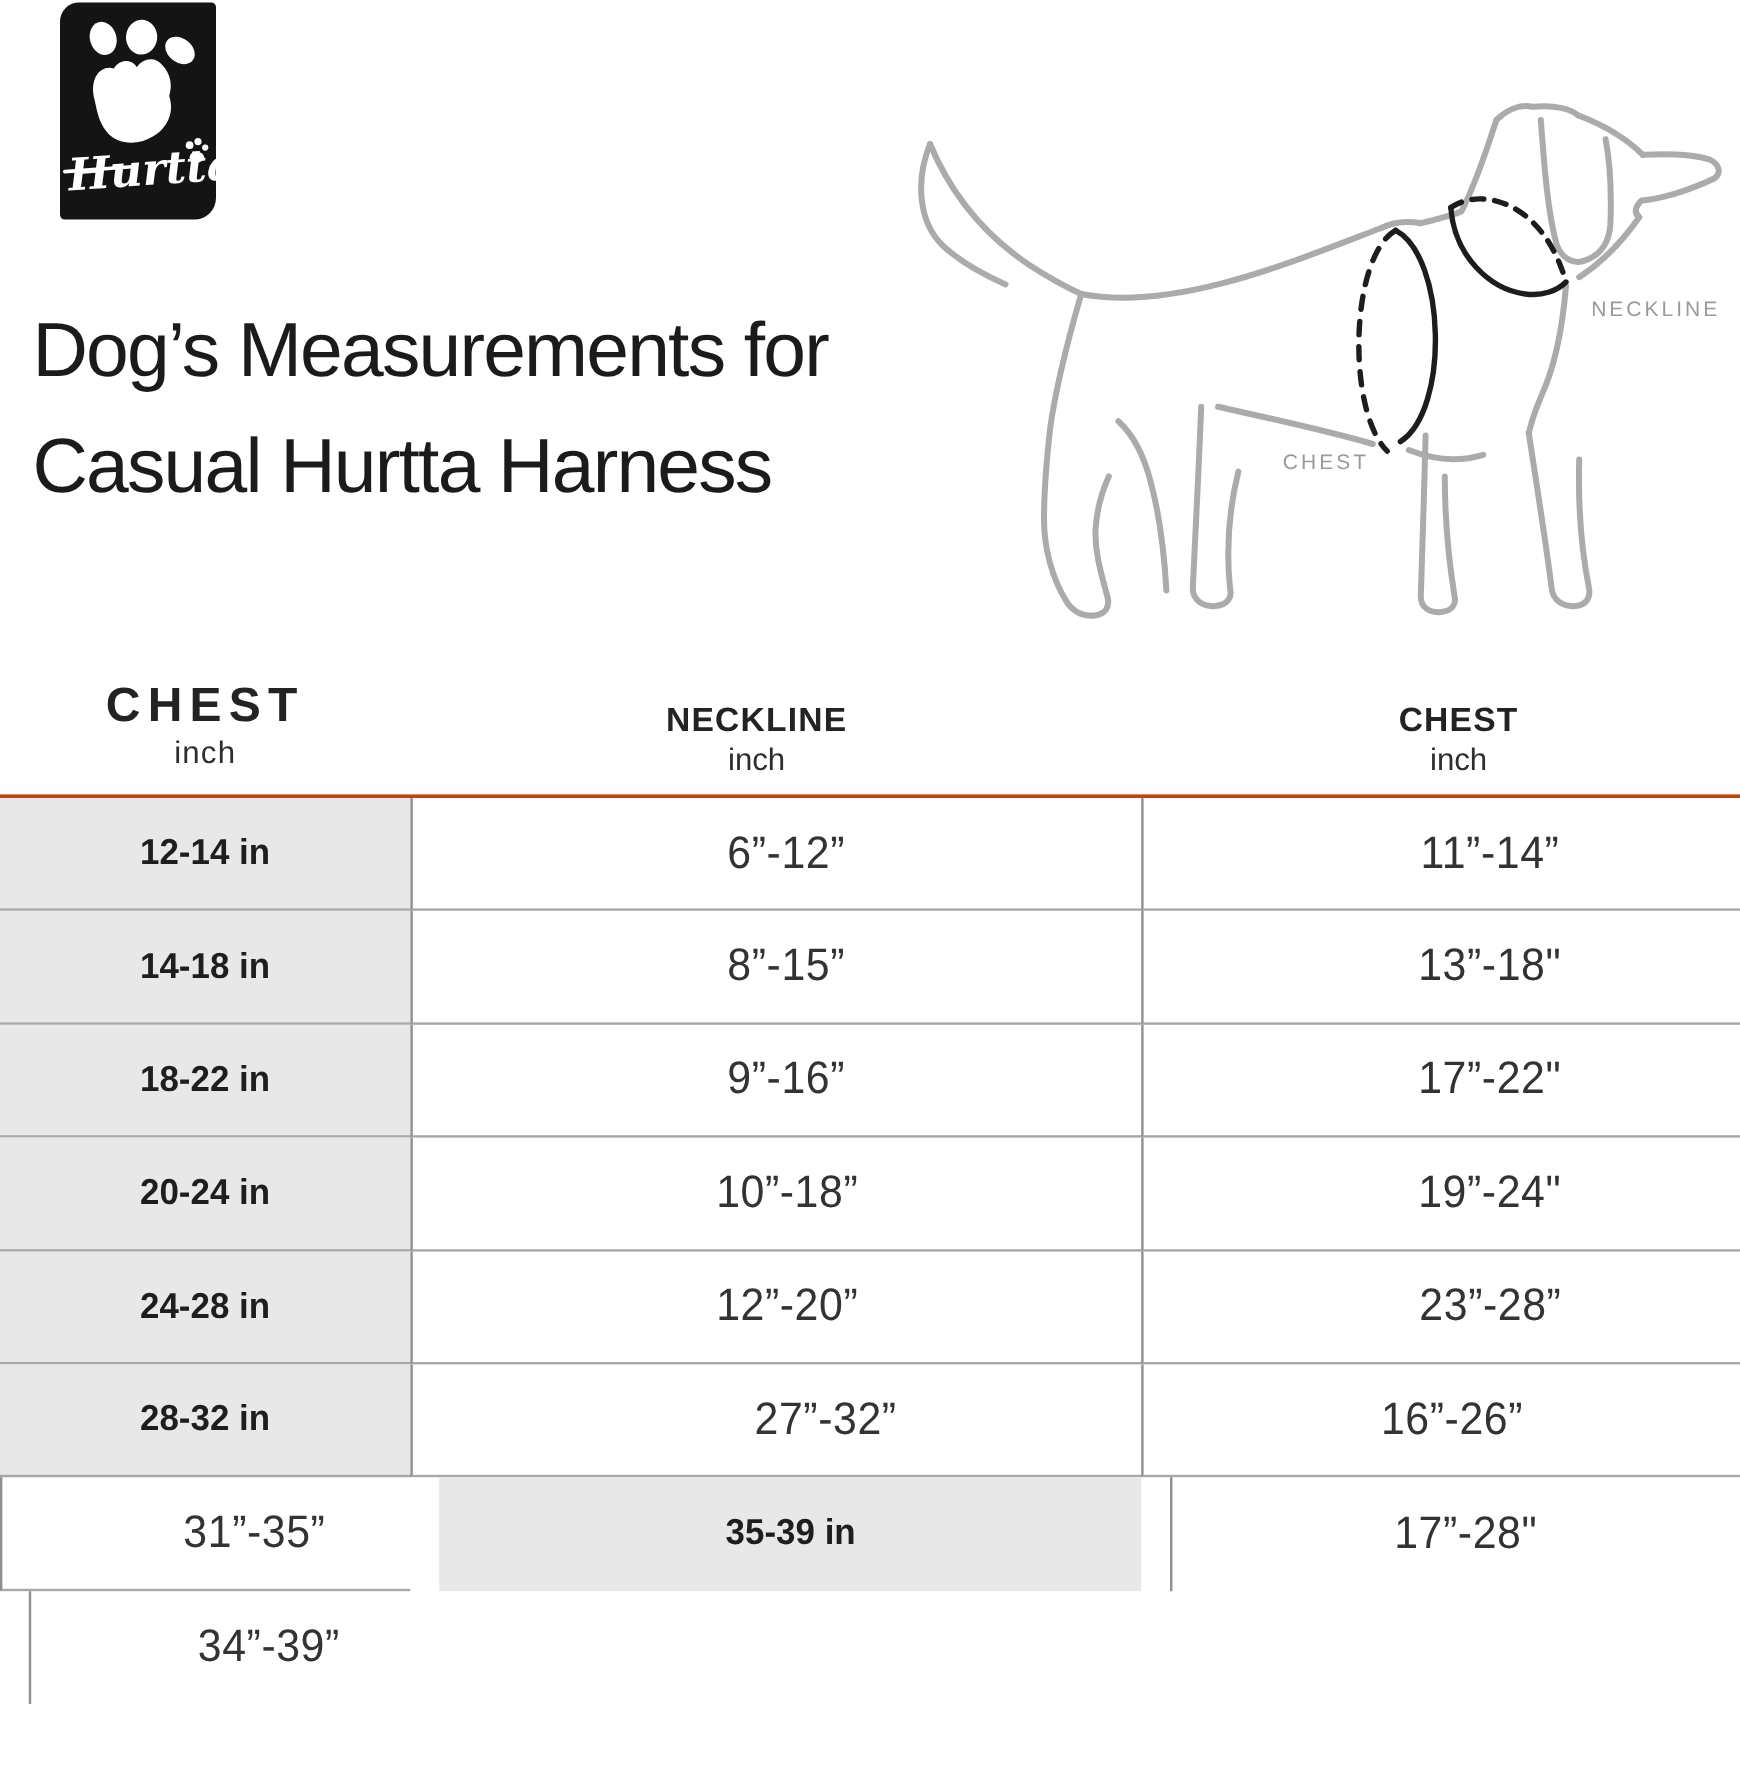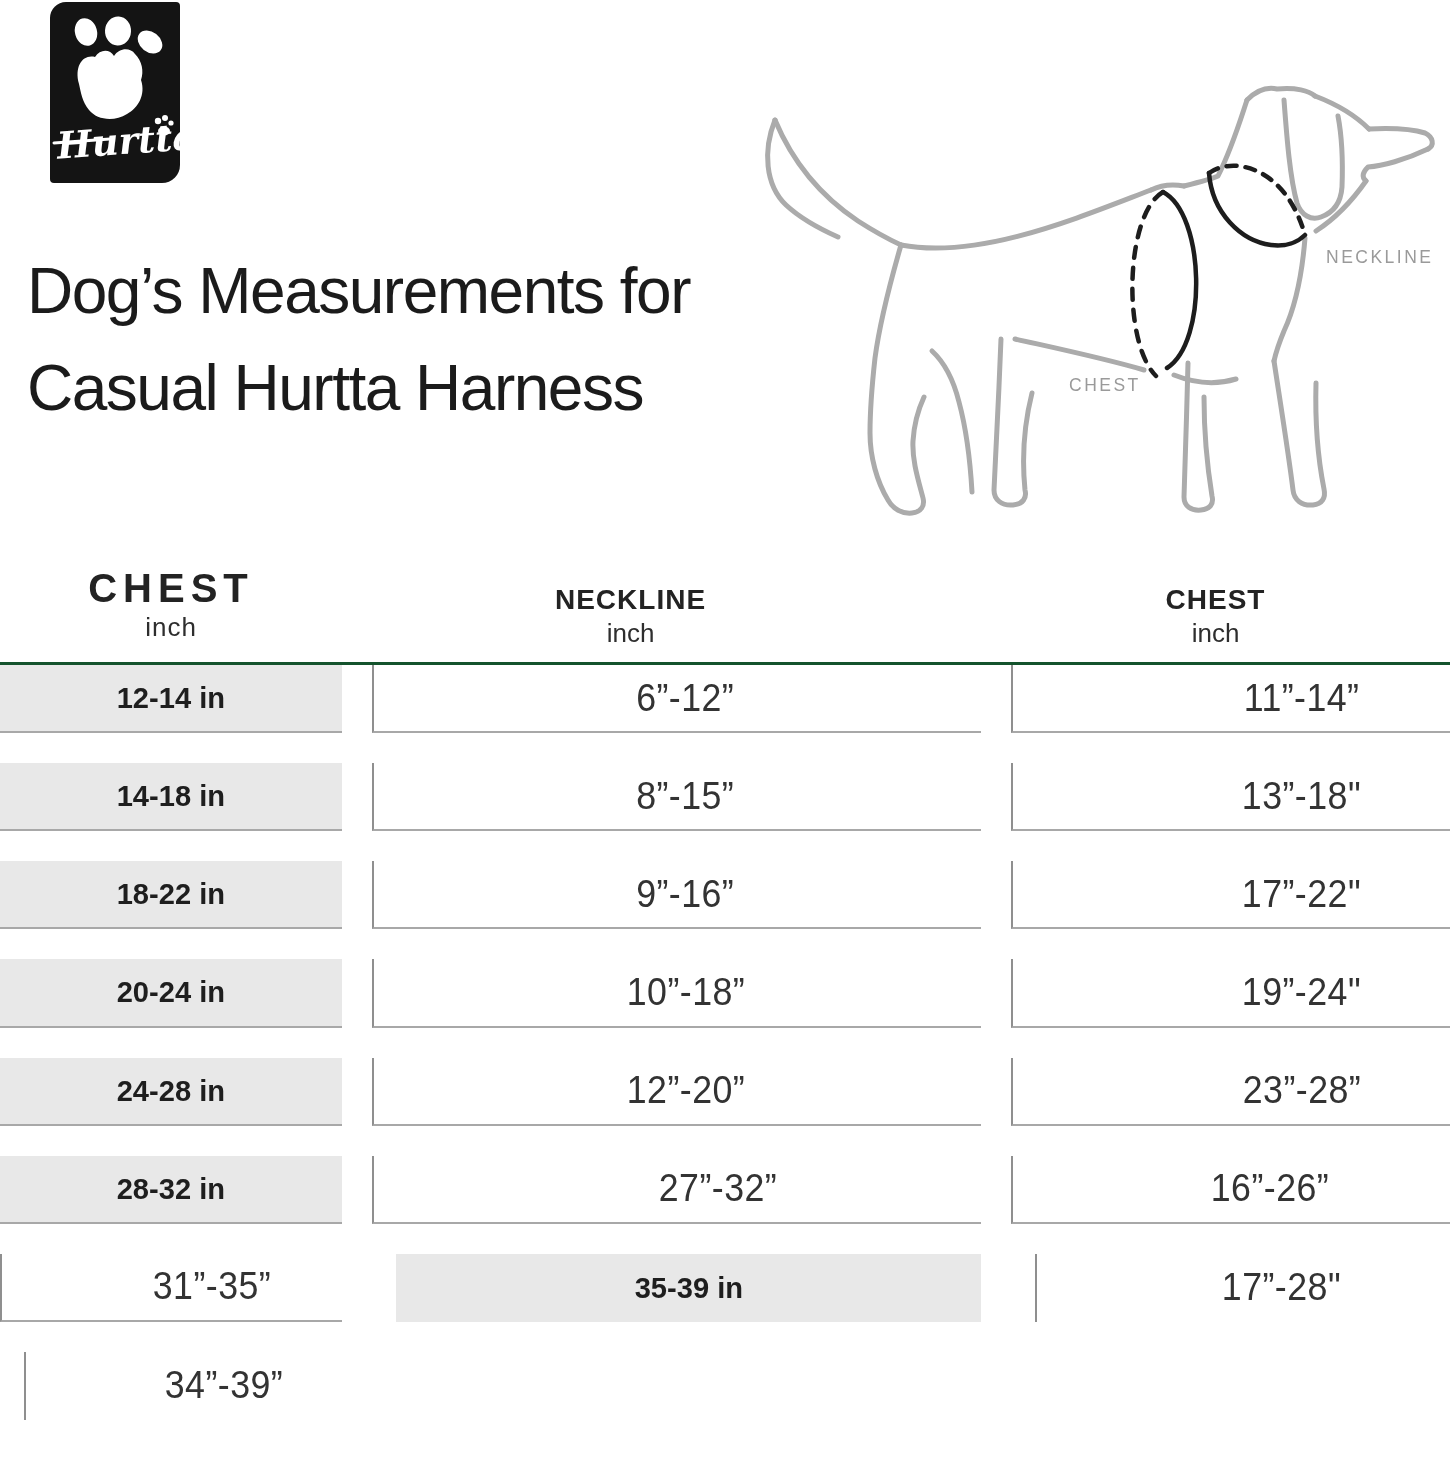--- a/index.html
+++ b/index.html
@@ -27,21 +27,21 @@
   .hd-size .hlabel{font-size:40px;font-weight:700;letter-spacing:6px;color:#232323;}
   .hd-size .hunit{font-size:26px;color:#2e2e2e;letter-spacing:1px;margin-top:1px;}
   .hd-neck{left:326px;top:584px;width:609px;}
   .hd-chest{left:966px;top:584px;width:499px;}
   .hd-neck .hlabel,.hd-chest .hlabel{font-size:28px;font-weight:700;letter-spacing:1px;color:#232323;}
   .hd-neck .hunit,.hd-chest .hunit{font-size:26px;color:#2e2e2e;margin-top:2px;}
 
   
   .sizetable{position:absolute;left:0;top:662px;width:1450px;height:758px;
              display:grid;grid-template-columns:342px 609px 499px;grid-template-rows:repeat(8,1fr);
-             border-top:3px solid #14532d;box-sizing:border-box;gap:30px;}
+             border-top:3px solid #c2410c;box-sizing:border-box;}
   .cell{display:flex;align-items:center;justify-content:center;
         border-bottom:2px solid #a8a8a8;box-sizing:border-box;
         font-size:38px;color:#333333;}
   .cell.c1{background:#e8e8e8;font-weight:700;font-size:30px;color:#1e1e1e;}
   .cell.c2,.cell.c3{border-left:2px solid #8f8f8f;}
   .cell.nb{border-bottom:none;margin-left:24px;}
   .cell.c1 .val{transform:scaleX(.97);}
   .cell.c2 .val{transform:translateX(8px) scaleX(.94);letter-spacing:.5px;}
   .cell.c3 .val{transform:translateX(40px) scaleX(.94);letter-spacing:.5px;}
 </style>

